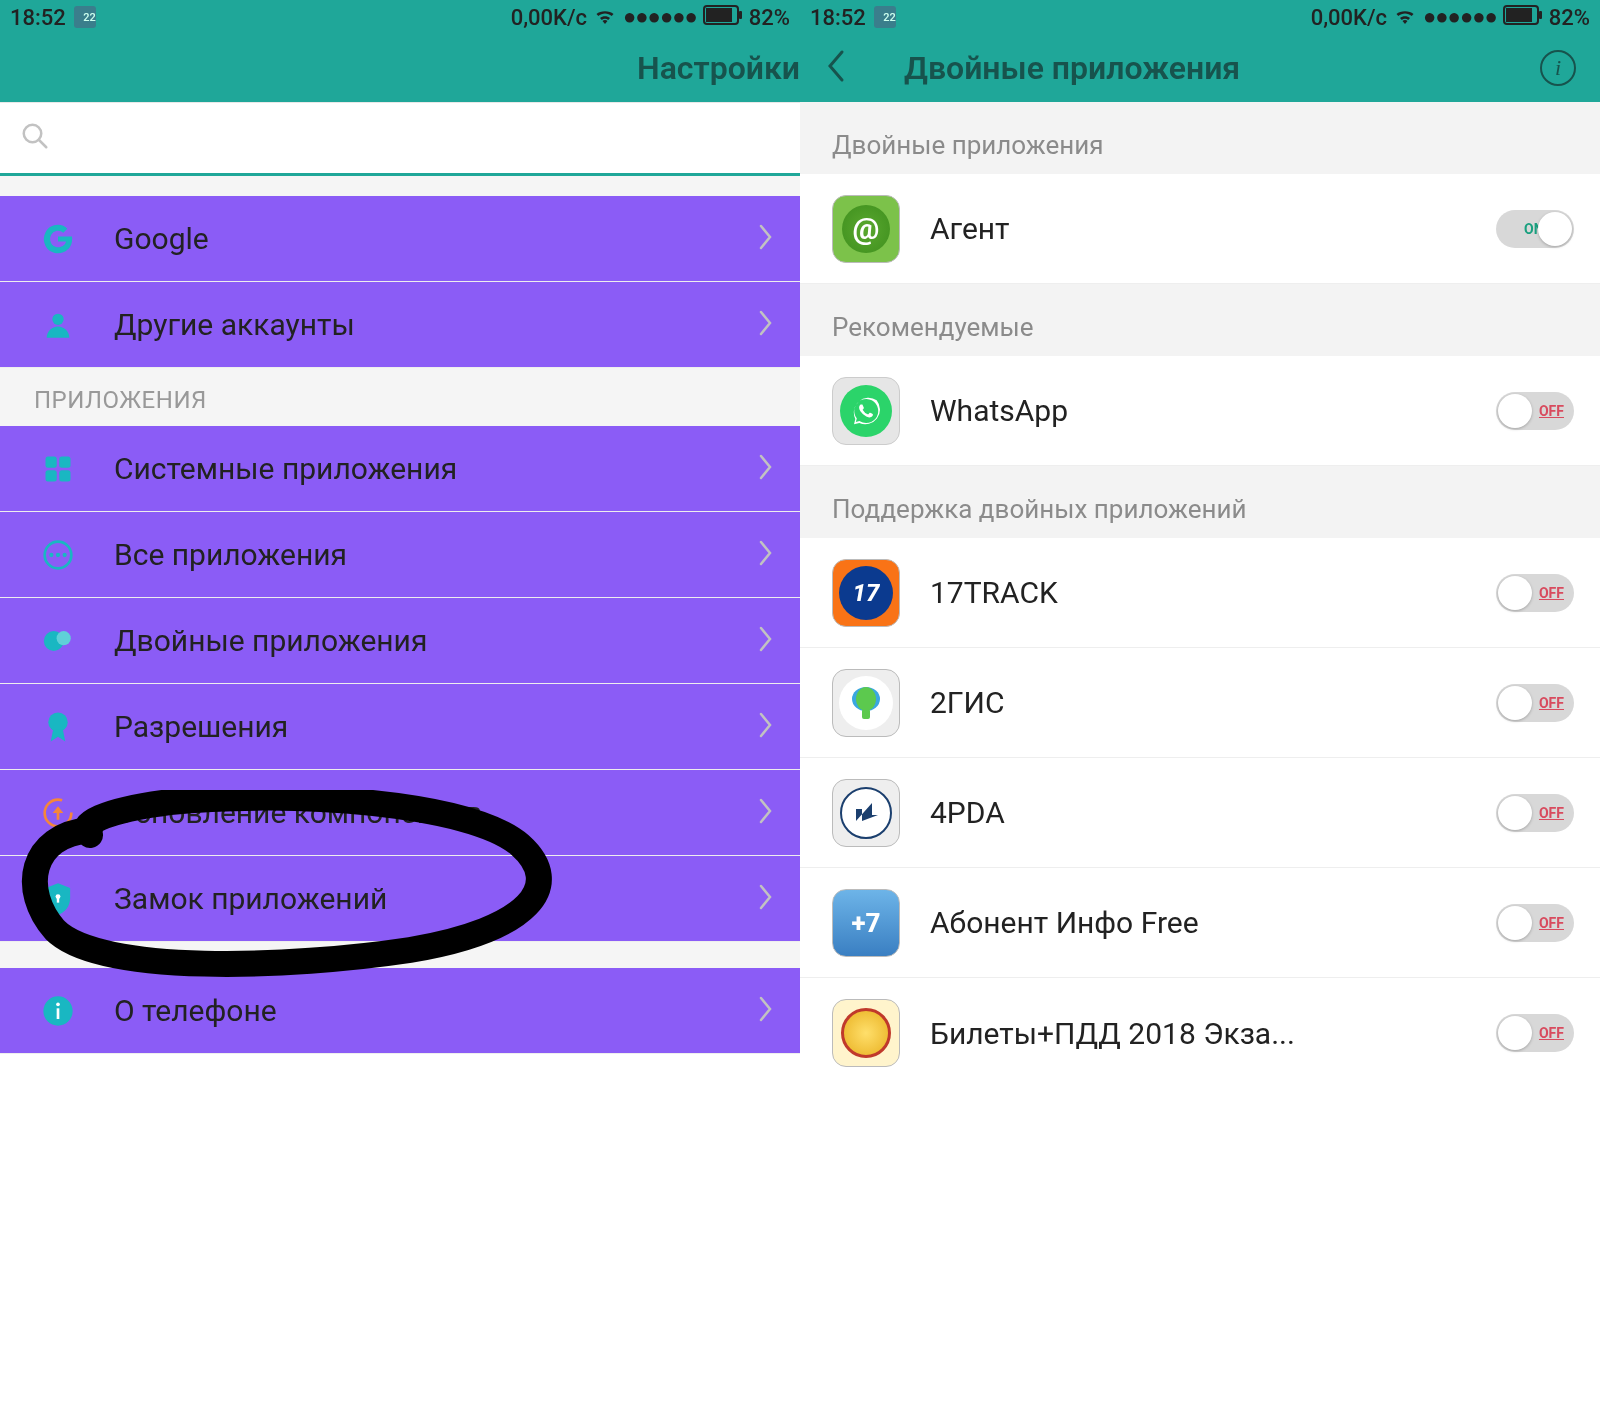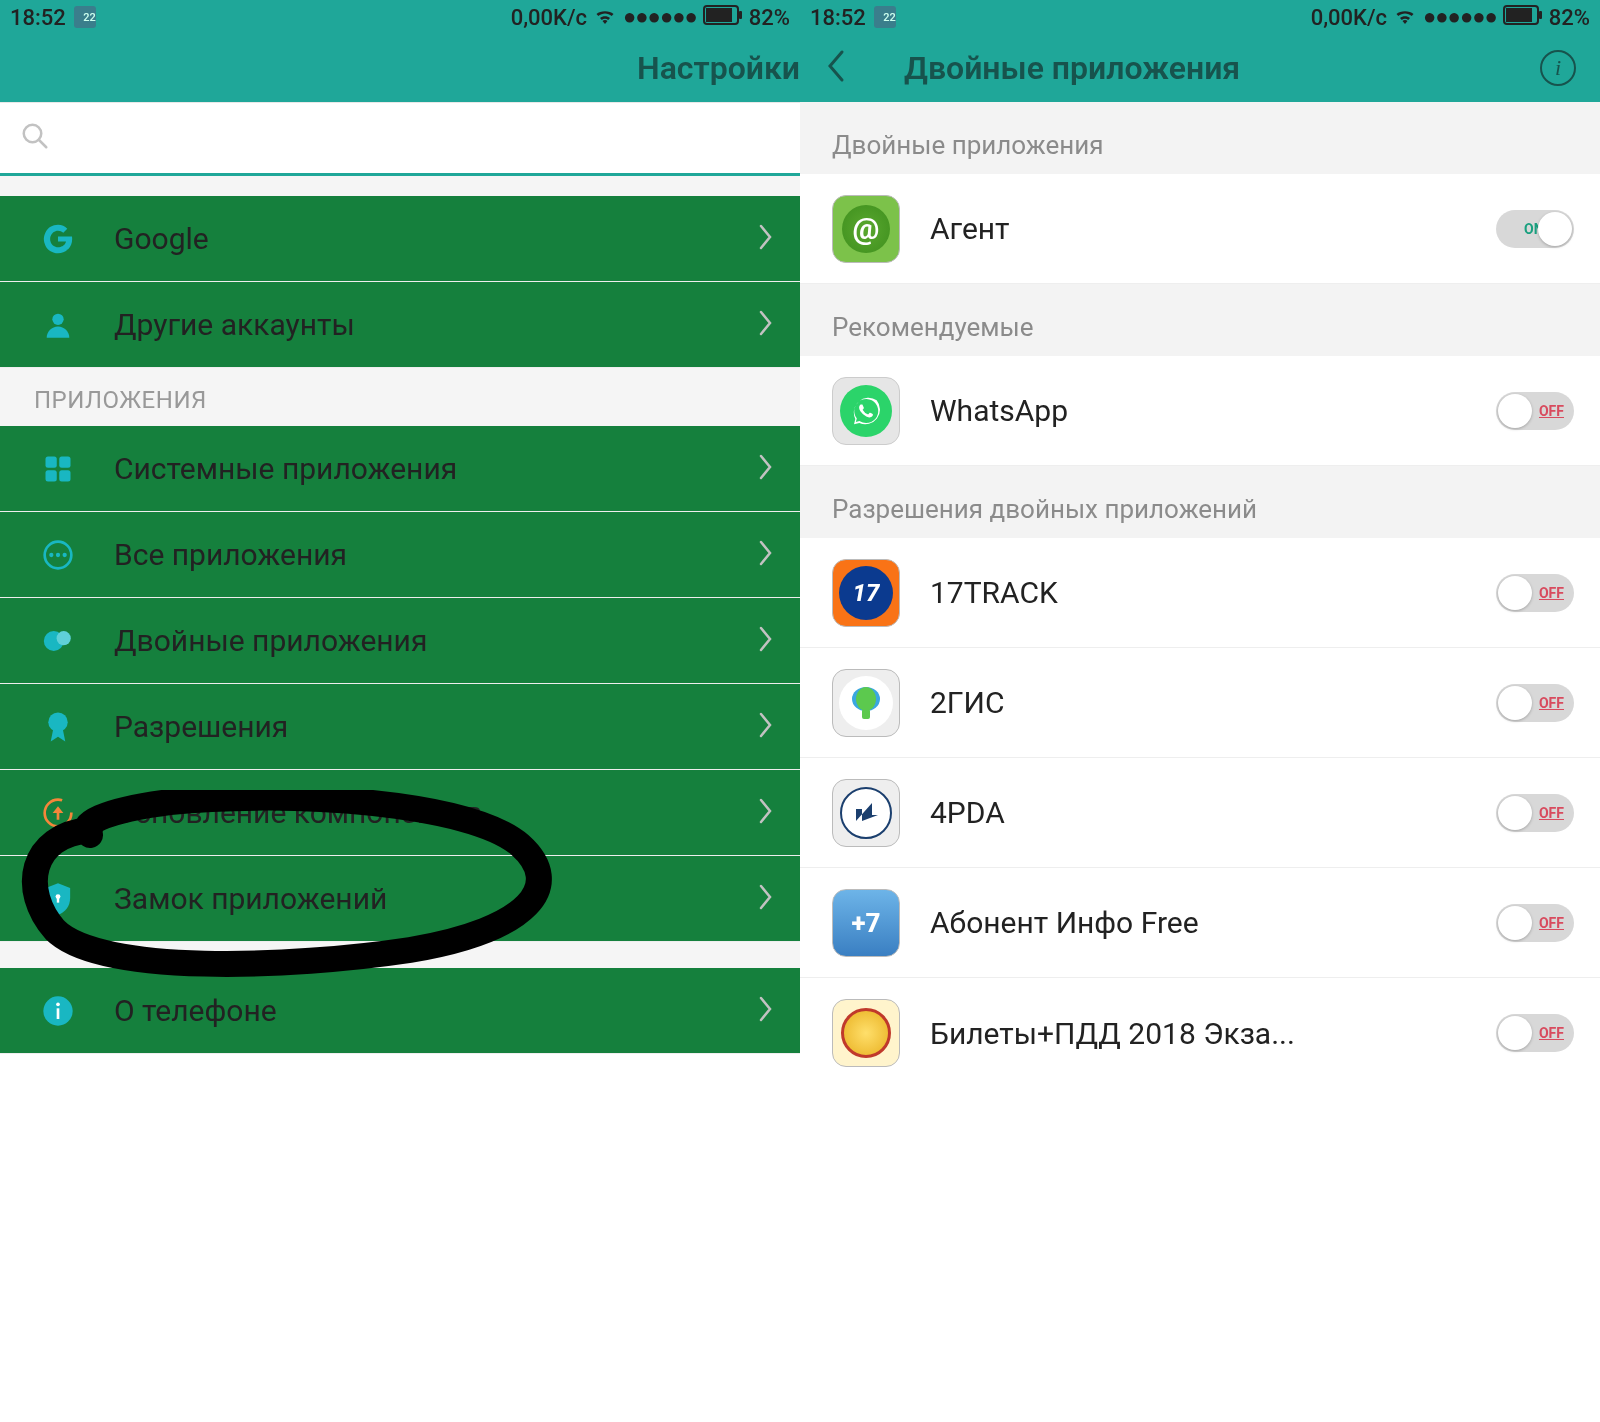--- a/index.html
+++ b/index.html
@@ -93,21 +93,21 @@
   padding-left: 14px;
 }
 .gap-gray { background: #f5f5f5; height: 20px; }
 
 .row {
   height: 86px;
   display: flex;
   align-items: center;
   padding: 0 26px 0 36px;
   border-bottom: 1px solid #eee;
-  background: #15803d;
+  background: #8b5cf6;
   position: relative;
 }
 .row .icon-slot {
   width: 44px; height: 44px;
   display: flex; align-items: center; justify-content: center;
   margin-right: 34px;
   flex-shrink: 0;
 }
 .row .label {
   flex: 1;
@@ -483,21 +483,21 @@
           </svg>
         </div>
     </div>
     <span class="app-label">WhatsApp</span>
     <div class="toggle off">
       <div class="knob"></div>
       <span class="state">OFF</span>
     </div>
   </div>
 
-  <div class="section-h">Разрешения двойных приложений</div>
+  <div class="section-h">Поддержка двойных приложений</div>
 
   <div class="app-row">
     <div class="app-icon ic-17">
         <div class="inner">17</div>
       </div>
     <span class="app-label">17TRACK</span>
     <div class="toggle off">
       <div class="knob"></div>
       <span class="state">OFF</span>
     </div>

